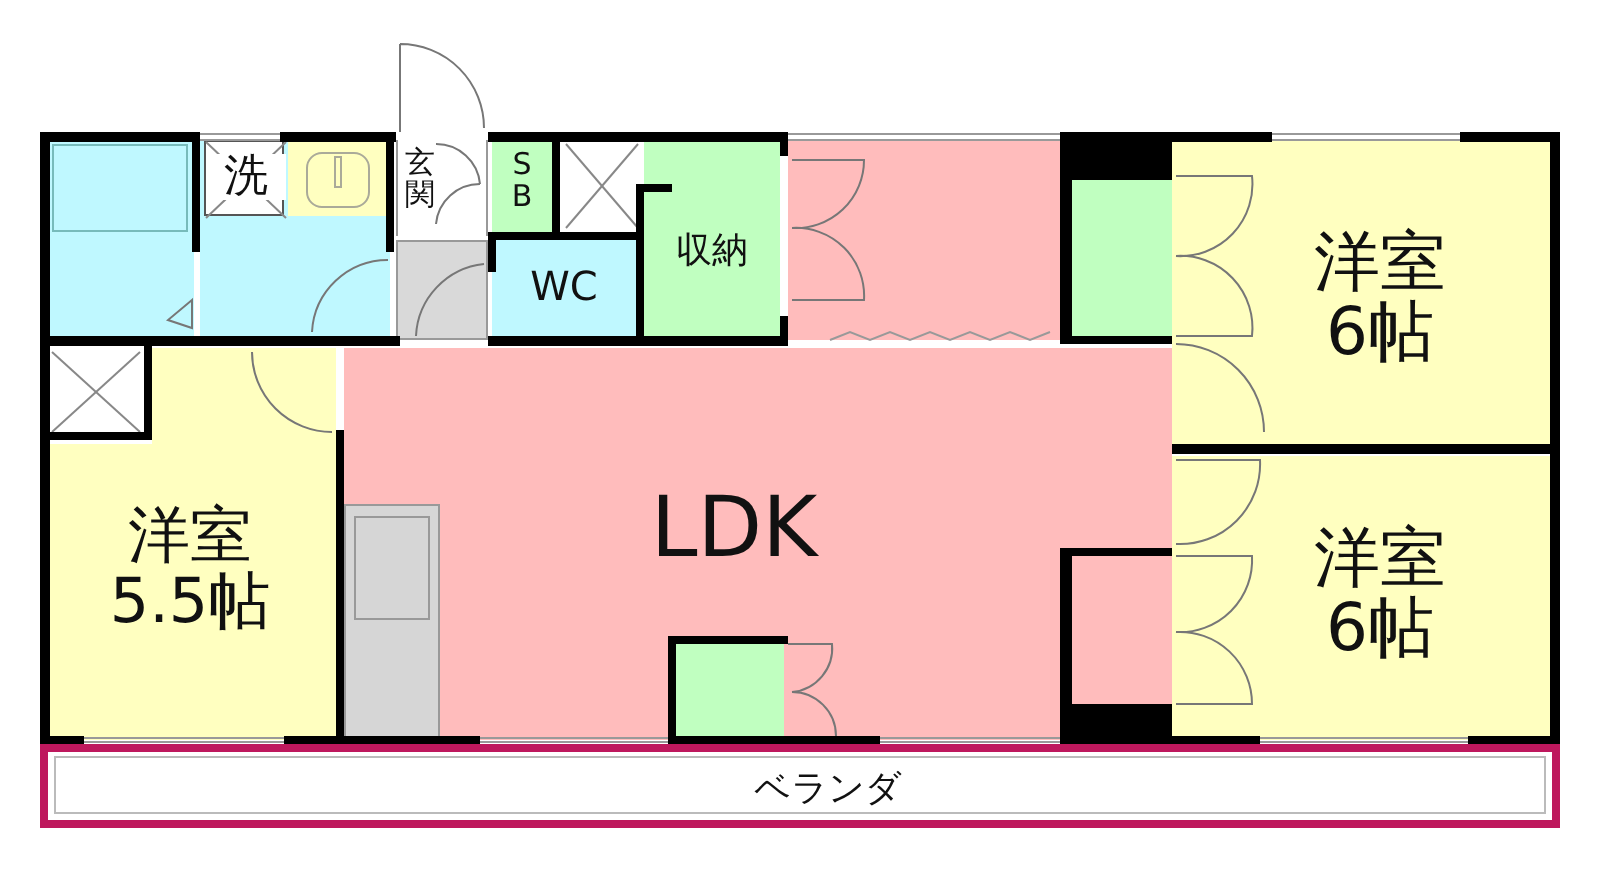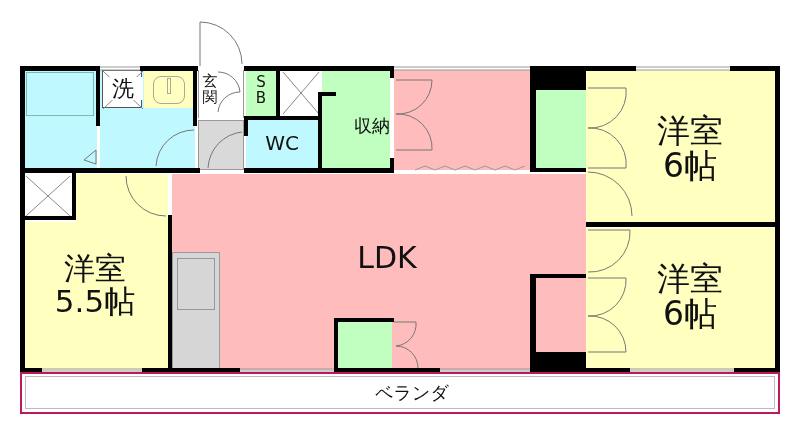--- a/index.html
+++ b/index.html
@@ -7,21 +7,21 @@
   .abs{position:absolute;box-sizing:border-box;}
   .room{position:absolute;box-sizing:border-box;}
   .wall{position:absolute;background:#000;}
   .lbl{position:absolute;color:#111;text-align:center;line-height:1.05;white-space:pre-line;}
   .closet-x{position:absolute;box-sizing:border-box;border:1px solid #555;background:#fff;}
   svg{position:absolute;left:0;top:0;overflow:visible;}
 </style>
 </head>
 <body>
 
-<div class="abs" style="left:20px;top:372px;width:760px;height:42px;border:2px solid #be185d;background:#fff;">
+<div class="abs" style="left:20px;top:372px;width:760px;height:42px;border:4px solid #be185d;background:#fff;">
   <div class="abs" style="left:3px;top:2px;right:3px;bottom:3px;border:1px solid #bbb;"></div>
   <div class="lbl" style="left:330px;top:10px;width:120px;font-size:18px;">ベランダ</div>
 </div>
 
 <div class="room" style="left:23px;top:70px;width:74px;height:100px;background:#bff8ff;">
   <div class="abs" style="left:3px;top:2px;width:68px;height:44px;border:1px solid #7bb;"></div>
 </div>
 
 <div class="room" style="left:100px;top:70px;width:95px;height:100px;background:#bff8ff;"></div>
 
@@ -51,21 +51,21 @@
   <svg width="40" height="46">
       <line x1="2" y1="2" x2="38" y2="44" stroke="#888"></line>
       <line x1="38" y1="2" x2="2" y2="44" stroke="#888"></line>
     </svg>
 </div>
 
 <div class="room" style="left:246px;top:120px;width:72px;height:50px;background:#bff8ff;"></div>
 <div class="lbl" style="left:246px;top:133px;width:72px;font-size:20px;">WC</div>
 
 <div class="room" style="left:322px;top:70px;width:68px;height:100px;background:#c0ffc0;"></div>
-<div class="lbl" style="left:322px;top:117px;width:68px;font-size:18px;text-align:right;">収納</div>
+<div class="lbl" style="left:322px;top:117px;width:68px;font-size:18px;">収納</div>
 
 <div class="room" style="left:394px;top:70px;width:136px;height:100px;background:#ffbcbc;"></div>
 
 <div class="room" style="left:536px;top:90px;width:50px;height:80px;background:#c0ffc0;"></div>
 
 <div class="room" style="left:586px;top:70px;width:190px;height:152px;background:#ffffc0;"></div>
 <div class="lbl" style="left:640px;top:114px;width:100px;font-size:33px;">洋室
 6帖</div>
 
 <div class="room" style="left:586px;top:228px;width:190px;height:142px;background:#ffffc0;"></div>
@@ -79,21 +79,21 @@
       <line x1="2" y1="2" x2="46" y2="42" stroke="#888"></line>
       <line x1="46" y1="2" x2="2" y2="42" stroke="#888"></line>
     </svg>
 </div>
 <div class="room" style="left:76px;top:174px;width:92px;height:48px;background:#ffffc0;"></div>
 <div class="room" style="left:24px;top:222px;width:144px;height:148px;background:#ffffc0;"></div>
 <div class="lbl" style="left:30px;top:252px;width:130px;font-size:31px;">洋室
 5.5帖</div>
 
 <div class="room" style="left:172px;top:174px;width:414px;height:196px;background:#ffbcbc;"></div>
-<div class="lbl" style="left:312px;top:242px;width:150px;font-size:30px;">LDK</div>
+<div class="lbl" style="left:292px;top:242px;width:150px;font-size:42px;">LDK</div>
 
 <div class="room" style="left:172px;top:252px;width:48px;height:118px;background:#d6d6d6;border:1px solid #999;">
   <div class="abs" style="left:4px;top:5px;width:38px;height:52px;border:1px solid #999;"></div>
 </div>
 
 <div class="room" style="left:336px;top:320px;width:56px;height:50px;background:#c0ffc0;"></div>
 
 <div class="wall" style="left:20px;top:66px;width:80px;height:5px;"></div>
 <div class="wall" style="left:140px;top:66px;width:58px;height:5px;"></div>
 <div class="wall" style="left:244px;top:66px;width:150px;height:5px;"></div>

